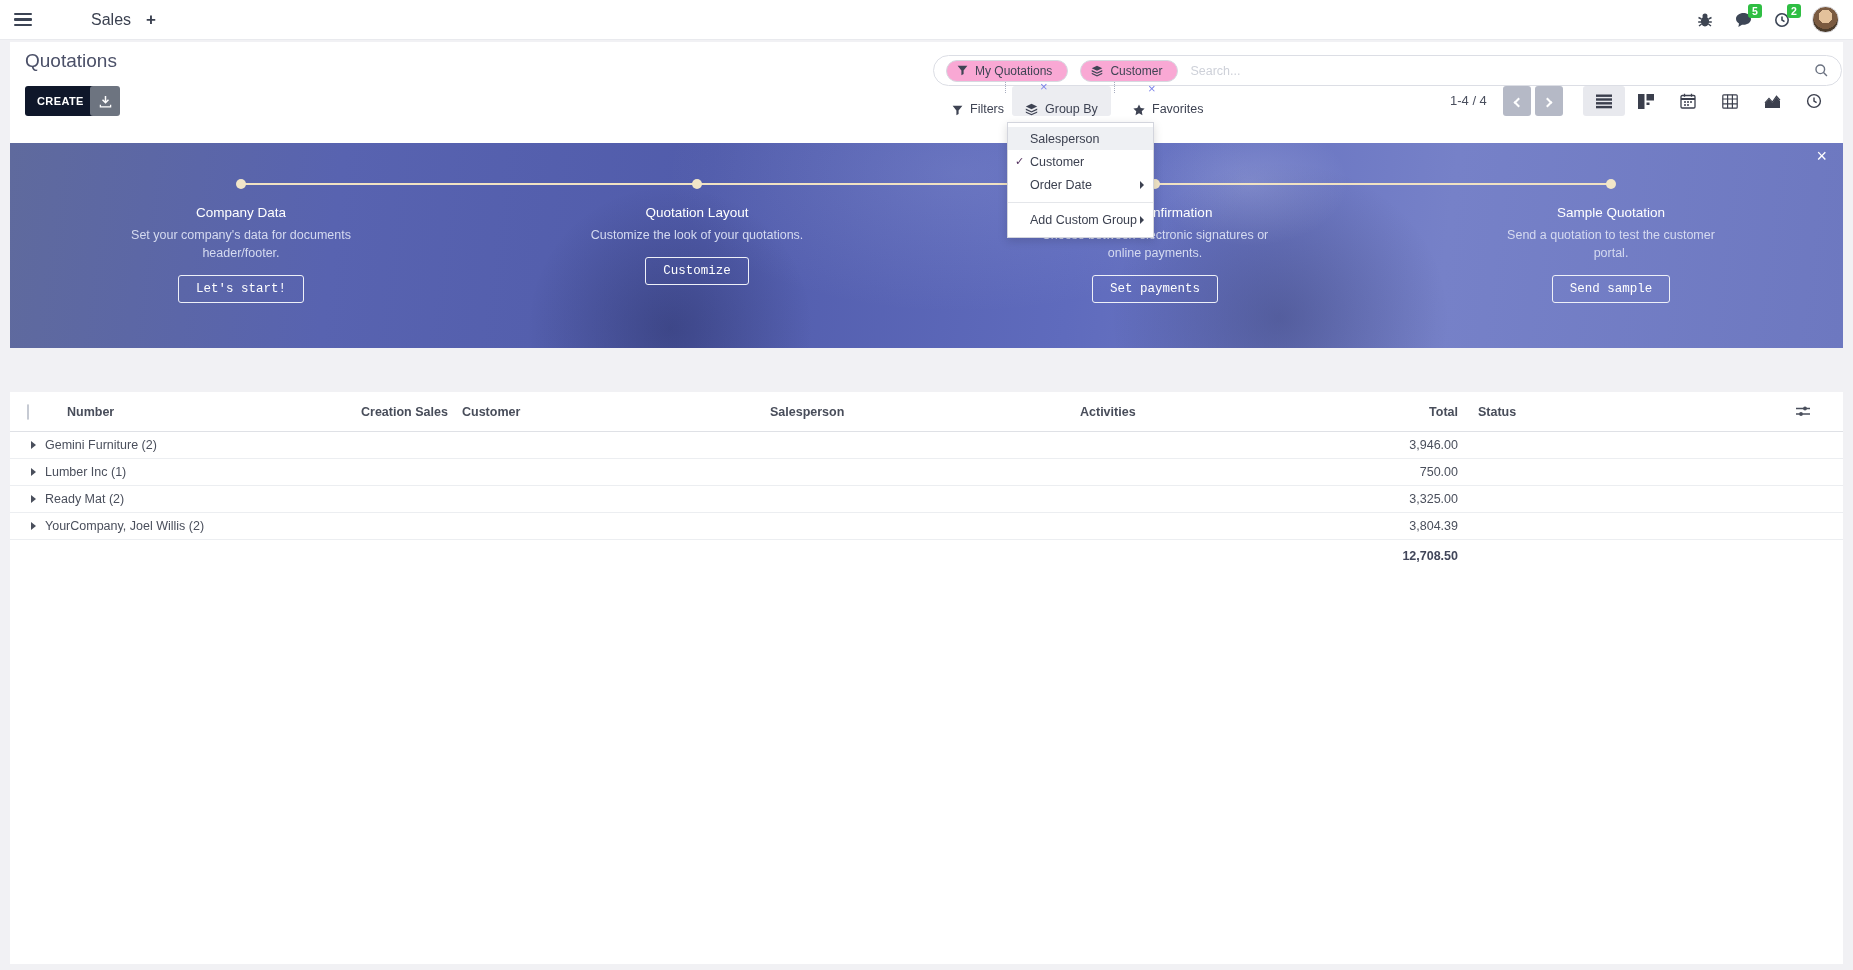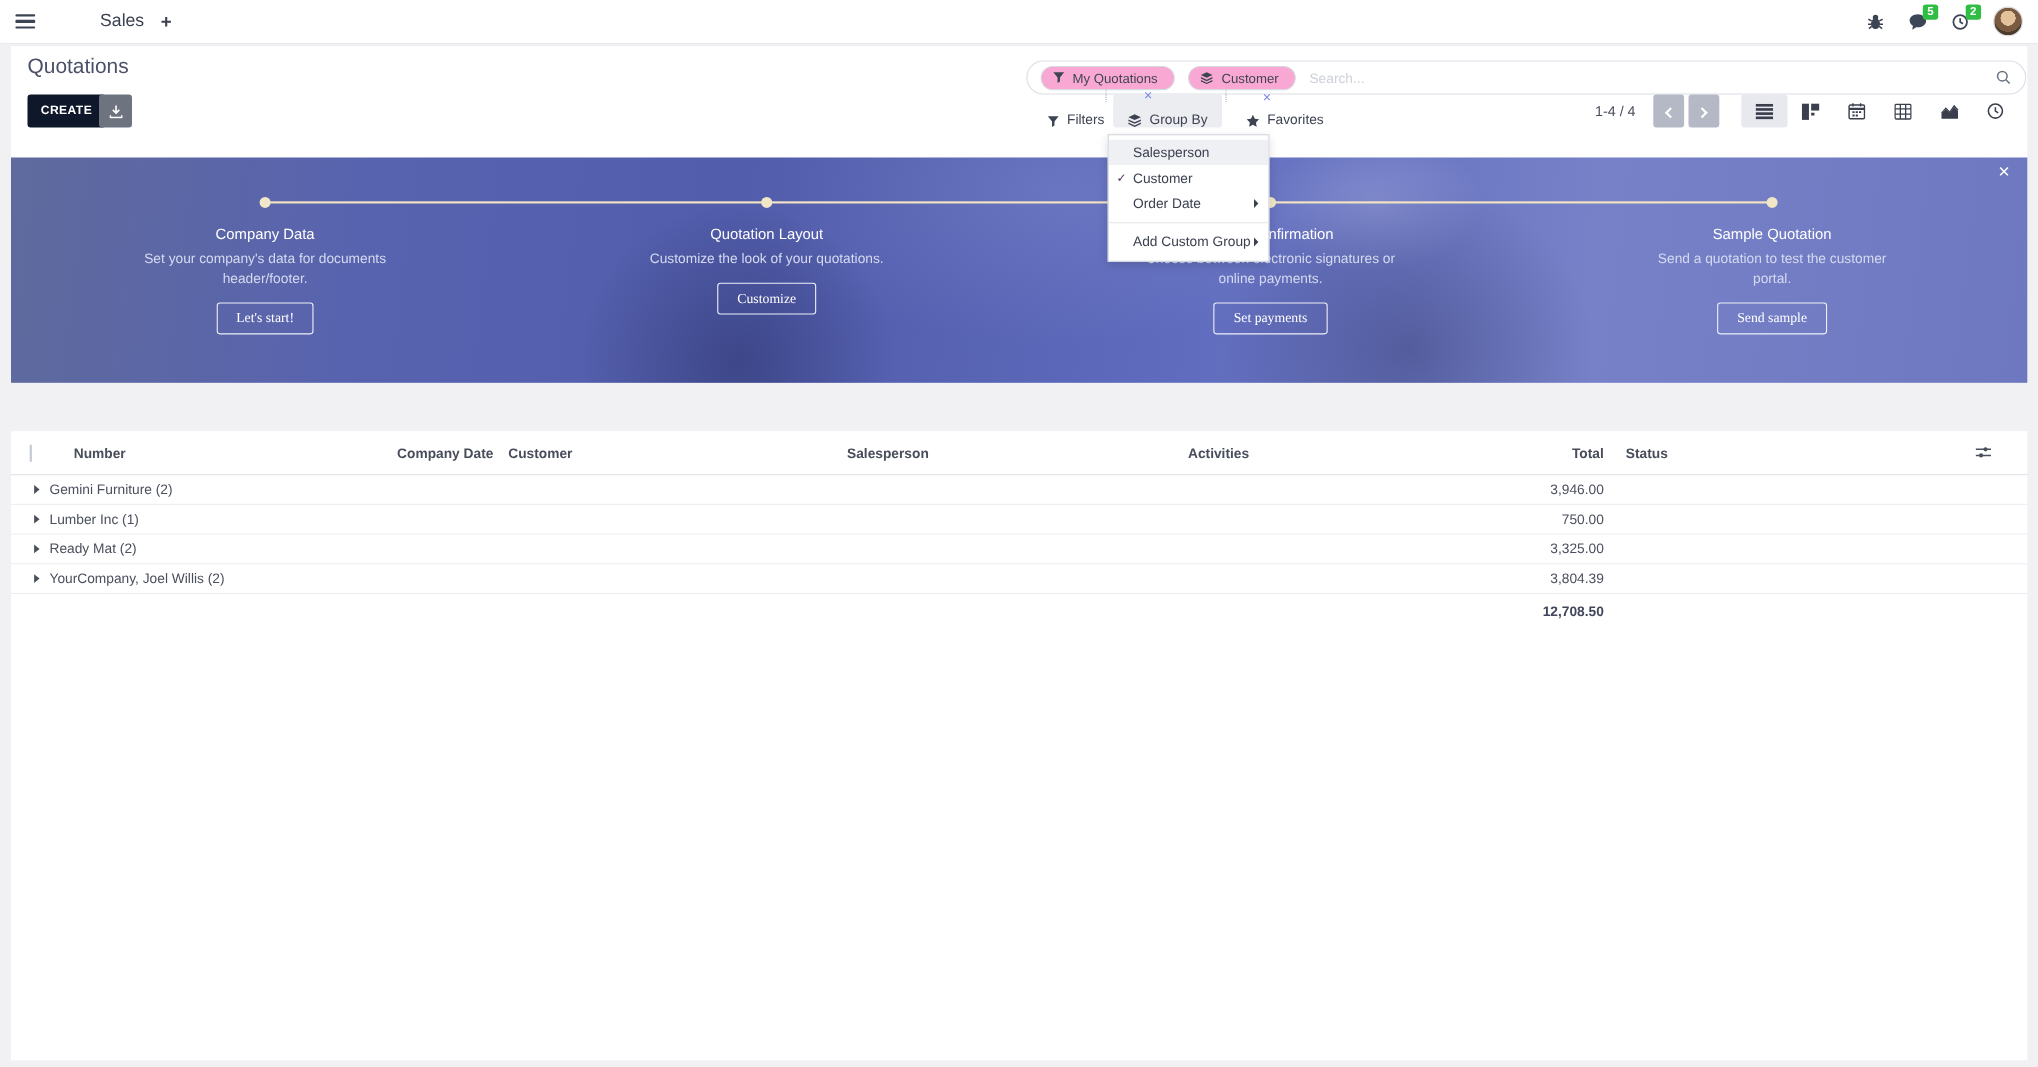--- a/index.html
+++ b/index.html
@@ -56,21 +56,21 @@
       radial-gradient(230px 230px at 660px 185px, rgba(15,20,55,.30), transparent 62%),
       radial-gradient(420px 200px at 950px 30px, rgba(200,210,250,.14), transparent 70%),
       linear-gradient(97deg,#5f6a9d 0%,#5863b0 18%,#515cab 38%,#5f6bbd 58%,#7681c8 78%,#6d78c0 100%);
   }
   .banner-close { position:absolute; right:16px; top:4px; color:#fff; font-size:18px; line-height:1; cursor:pointer; z-index:7; }
   .tl-line { position:absolute; top:40px; left:231px; width:1370px; height:2px; background:#f0e2c3; }
   .tl-dot { position:absolute; top:41px; width:10px; height:10px; border-radius:50%; background:#f2e6c8; transform:translate(-50%,-50%); }
   .step { position:absolute; top:62px; width:230px; transform:translateX(-50%); text-align:center; color:#fff; }
   .step-title { font-size:13.5px; font-weight:400; }
   .step-desc { margin-top:6px; font-size:12.5px; line-height:1.45; color:#d5daf0; }
-  .step-btn { margin-top:13px; display:inline-block; background:transparent; border:1px solid #eef0f8; border-radius:3px; padding:6px 17px; font-size:12.5px; color:#fff; font-family:Liberation Serif, serif; cursor:pointer; }
+  .step-btn { margin-top:13px; display:inline-block; background:transparent; border:1px solid #eef0f8; border-radius:3px; padding:6px 17px; font-size:12.5px; color:#fff; font-family:Liberation Mono, monospace; cursor:pointer; }
 
   
   .dropdown { position:absolute; left:1007px; top:122px; width:147px; background:#fff; border:1px solid #d3d5dd; box-shadow:0 3px 9px rgba(0,0,0,.15); z-index:60; padding:4px 0 6px; font-size:12.5px; color:#3c4150; }
   .dd-item { height:23px; display:flex; align-items:center; padding:0 9px 0 22px; position:relative; cursor:pointer; }
   .dd-item.hover { background:#eef0f3; }
   .dd-check { position:absolute; left:7px; color:#53305e; font-size:11px; }
   .dd-arrow { margin-left:auto; width:0; height:0; border-left:4px solid #3c4150; border-top:4px solid transparent; border-bottom:4px solid transparent; }
   .dd-sep { border-top:1px solid #e4e6ea; margin:6px 0 5px; }
 
   
@@ -303,21 +303,21 @@
     <div class="dd-item">
       <span>Add Custom Group</span>
       <span class="dd-arrow"></span>
     </div>
   </div>
 
   <section class="table-panel">
     <div class="thead">
       <div class="th-check"><span class="checkbox"></span></div>
       <div>Number</div>
-      <div>Company Date</div>
+      <div>Creation Sales</div>
       <div>Customer</div>
       <div>Salesperson</div>
       <div>Activities</div>
       <div class="th-total">Total</div>
       <div class="th-status">Status</div>
       <div class="th-icon">
         <svg width="14" height="13" viewBox="0 0 14 13" fill="none" stroke="#4a4f5c" stroke-width="1.4">
             <path d="M0 3.5h14 M0 9h14"></path>
             <circle cx="9" cy="3.5" r="1.9" fill="#4a4f5c" stroke="none"></circle>
             <circle cx="5" cy="9" r="1.9" fill="#4a4f5c" stroke="none"></circle>

